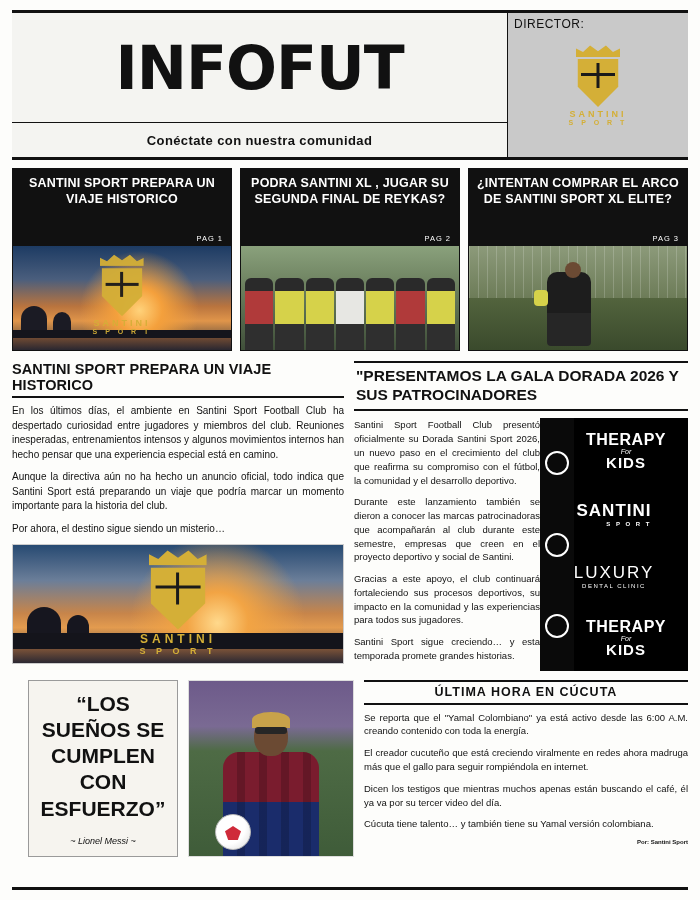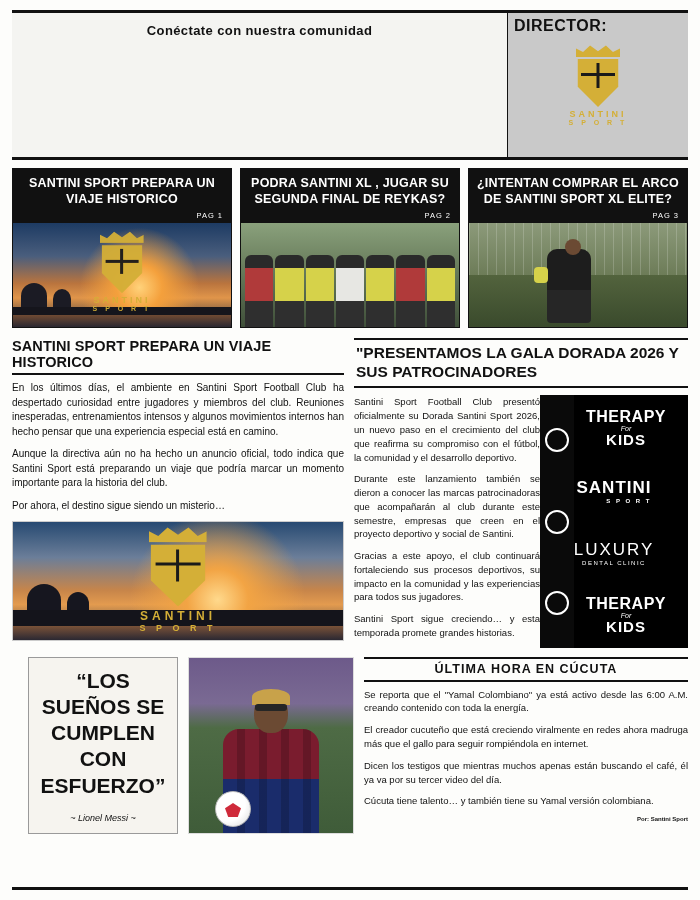--- a/index.html
+++ b/index.html
@@ -55,21 +55,21 @@
     letter-spacing: 0.4px;
   }
   .mast-right {
     width: 180px;
     background: #c9c9c9;
     position: relative;
     display: flex; align-items: center; justify-content: center;
   }
   .mast-right .dir-label {
     position: absolute; top: 4px; left: 6px;
-    font-weight: bold; font-size: 16px;
+    font-weight: normal; font-size: 12px;
     letter-spacing: 0.5px;
   }
 
   
   .crest { display: flex; flex-direction: column; align-items: center; }
   .crest .crown {
     width: 44px; height: 13px;
     background: #d4af37;
     clip-path: polygon(0% 100%, 0% 35%, 16% 62%, 32% 12%, 50% 55%, 68% 12%, 84% 62%, 100% 35%, 100% 100%);
     margin-bottom: 2px;
@@ -102,21 +102,21 @@
     margin-top: 8px;
   }
   .teaser { flex: 1; border: 1px solid #111; background: #111; position: relative; }
   .teaser-head {
     background: #111; color: #fff;
     padding: 7px 8px 4px 8px;
     font-size: 12.5px; font-weight: bold;
     text-align: center; line-height: 1.25;
     letter-spacing: 0.2px;
   }
-  .teaser-pag { color:#fff; font-size: 7.5px; text-align: right; padding: 0 8px 3px 0; letter-spacing: 1px;}
+  .teaser-pag { color:#fff; font-size: 7.5px; text-align: right; padding: 0 8px 3px 0; letter-spacing: 1px; margin-top: 23px;}
   .teaser-photo { height: 104px; position: relative; overflow: hidden; }
 
   
   .ph-sunset {
     background:
       radial-gradient(circle at 58% 62%, #ffd27a 0%, #f4a03c 16%, rgba(244,160,60,0) 42%),
       linear-gradient(#1d3b63 0%, #4a5e7d 32%, #b9743e 58%, #e0954a 72%, #2b2f3a 100%);
   }
   .ph-sunset .dome {
     position: absolute; bottom: 18px; left: 8px;
@@ -324,20 +324,21 @@
     border-top: 3px solid #111;
   }
 </style>
 </head>
 <body>
 
 <div class="page">
 
   <div class="masthead">
     <div class="mast-center">
+      <div class="mast-title">INFOFUT</div>
       <div class="mast-sub">Conéctate con nuestra comunidad</div>
     </div>
     <div class="mast-right">
       <div class="dir-label">DIRECTOR:</div>
       <div class="crest">
         <div class="crown"></div>
         <div class="shield"></div>
         <div class="name">SANTINI</div>
         <div class="name2">S P O R T</div>
       </div>

